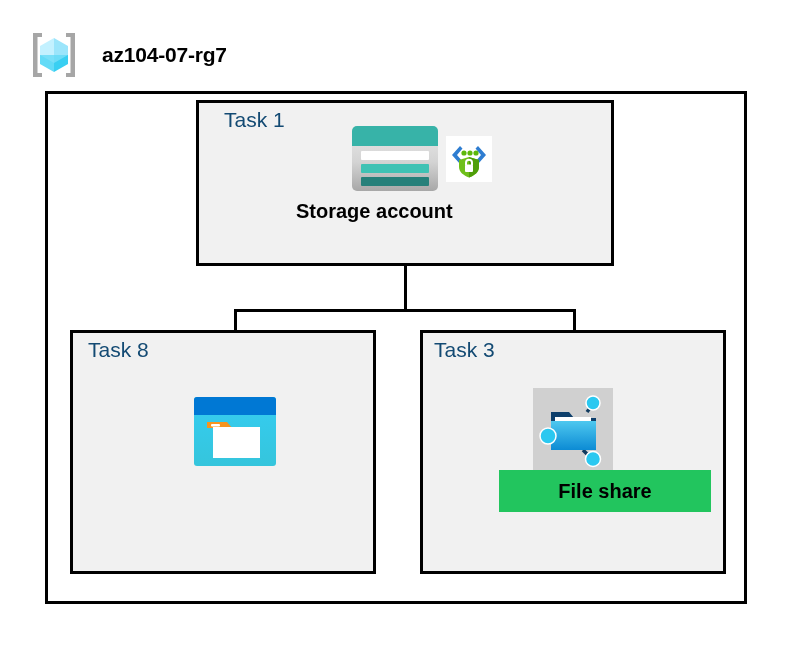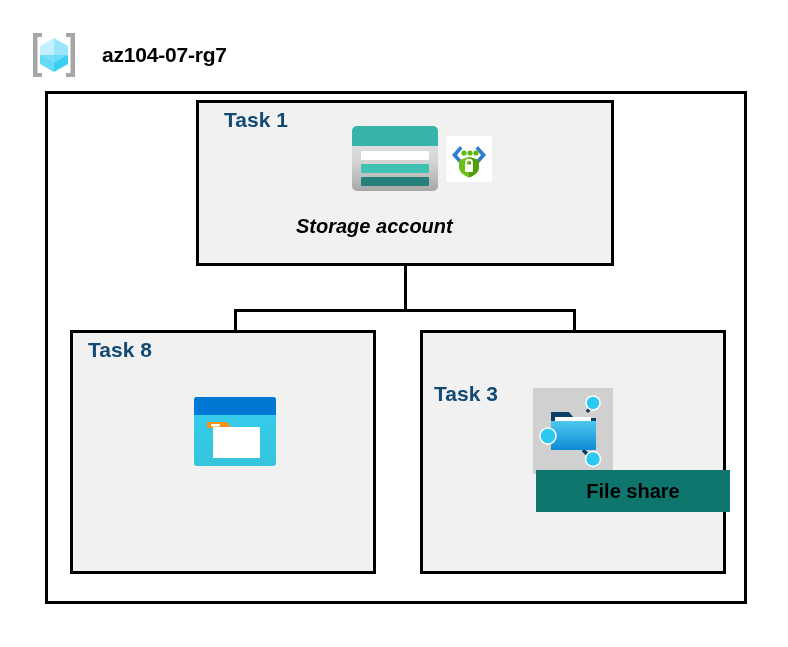--- a/index.html
+++ b/index.html
@@ -65,45 +65,45 @@
     border: 3px solid #000000;
     box-sizing: border-box;
   }
   #task1-box { left: 196px; top: 100px; width: 418px; height: 166px; }
   #task2-box { left: 70px;  top: 330px; width: 306px; height: 244px; }
   #task3-box { left: 420px; top: 330px; width: 306px; height: 244px; }
 
   .task-label {
     position: absolute;
     font-size: 21px;
-    font-weight: bold;
+    font-weight: normal;
     color: #134A73;
     white-space: nowrap;
   }
   #task1-label { left: 224px; top: 108px; }
   #task2-label { left: 88px;  top: 338px; }
-  #task3-label { left: 434px; top: 338px; margin-top: 44px; }
+  #task3-label { left: 434px; top: 338px; }
 
   
   .node-caption {
     position: absolute;
     font-size: 20px;
     font-weight: bold;
     color: #000000;
     white-space: nowrap;
     text-align: center;
   }
-  #cap-storage { left: 296px; top: 215px; font-style: italic; }
+  #cap-storage { left: 296px; top: 200px; }
   #cap-blob    { left: 152px; top: 488px; }
   #cap-fileshare {
-    left: 536px;
+    left: 499px;
     top: 470px;
-    width: 194px;
+    width: 212px;
     height: 42px;
-    background: #0f766e;
+    background: #22c55e;
     display: flex;
     align-items: center;
     justify-content: center;
   }
 
   
   .conn {
     position: absolute;
     background: #000000;
   }

